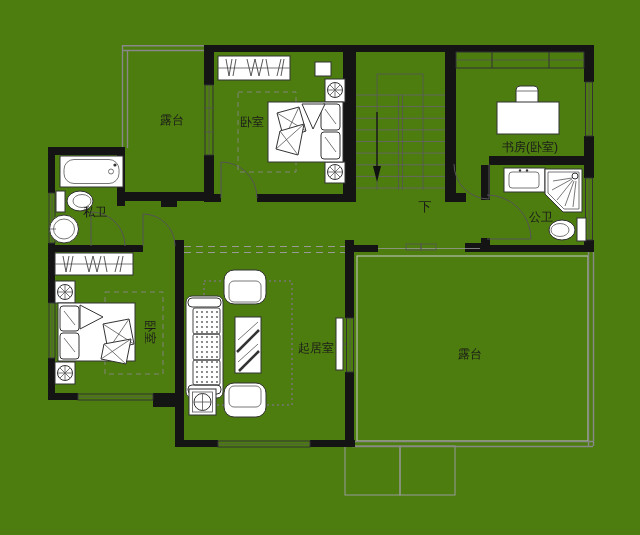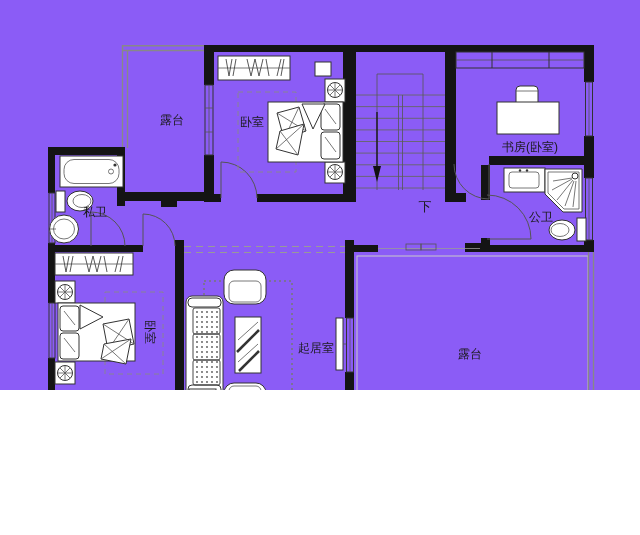--- a/index.html
+++ b/index.html
@@ -1,16 +1,16 @@
 <!DOCTYPE html>
 <html><head>
 <meta charset="utf-8">
 <style>
   html,body{margin:0;padding:0;background:#fff;}
-  .page{width:640px;height:390px;position:relative;background:#8b5cf6;overflow:hidden;
+  .page{width:640px;height:535px;position:relative;background:#4d7c0f;overflow:hidden;
         font-family:"Liberation Sans",sans-serif;}
   svg{display:block}
   .wall{fill:#141414;stroke:none}
   .thin{stroke:#333;stroke-width:1;fill:none}
   .lite{stroke:#555;stroke-width:.8;fill:none}
   .fix{stroke:#333;stroke-width:1;fill:#fff}
   .fix2{stroke:#555;stroke-width:.8;fill:none}
   .parapet{stroke:#888;stroke-width:1.4;fill:none}
   .parapet2{stroke:#c9c9c9;stroke-width:1;fill:none}
   .tread{stroke:#666;stroke-width:.9;fill:none}

